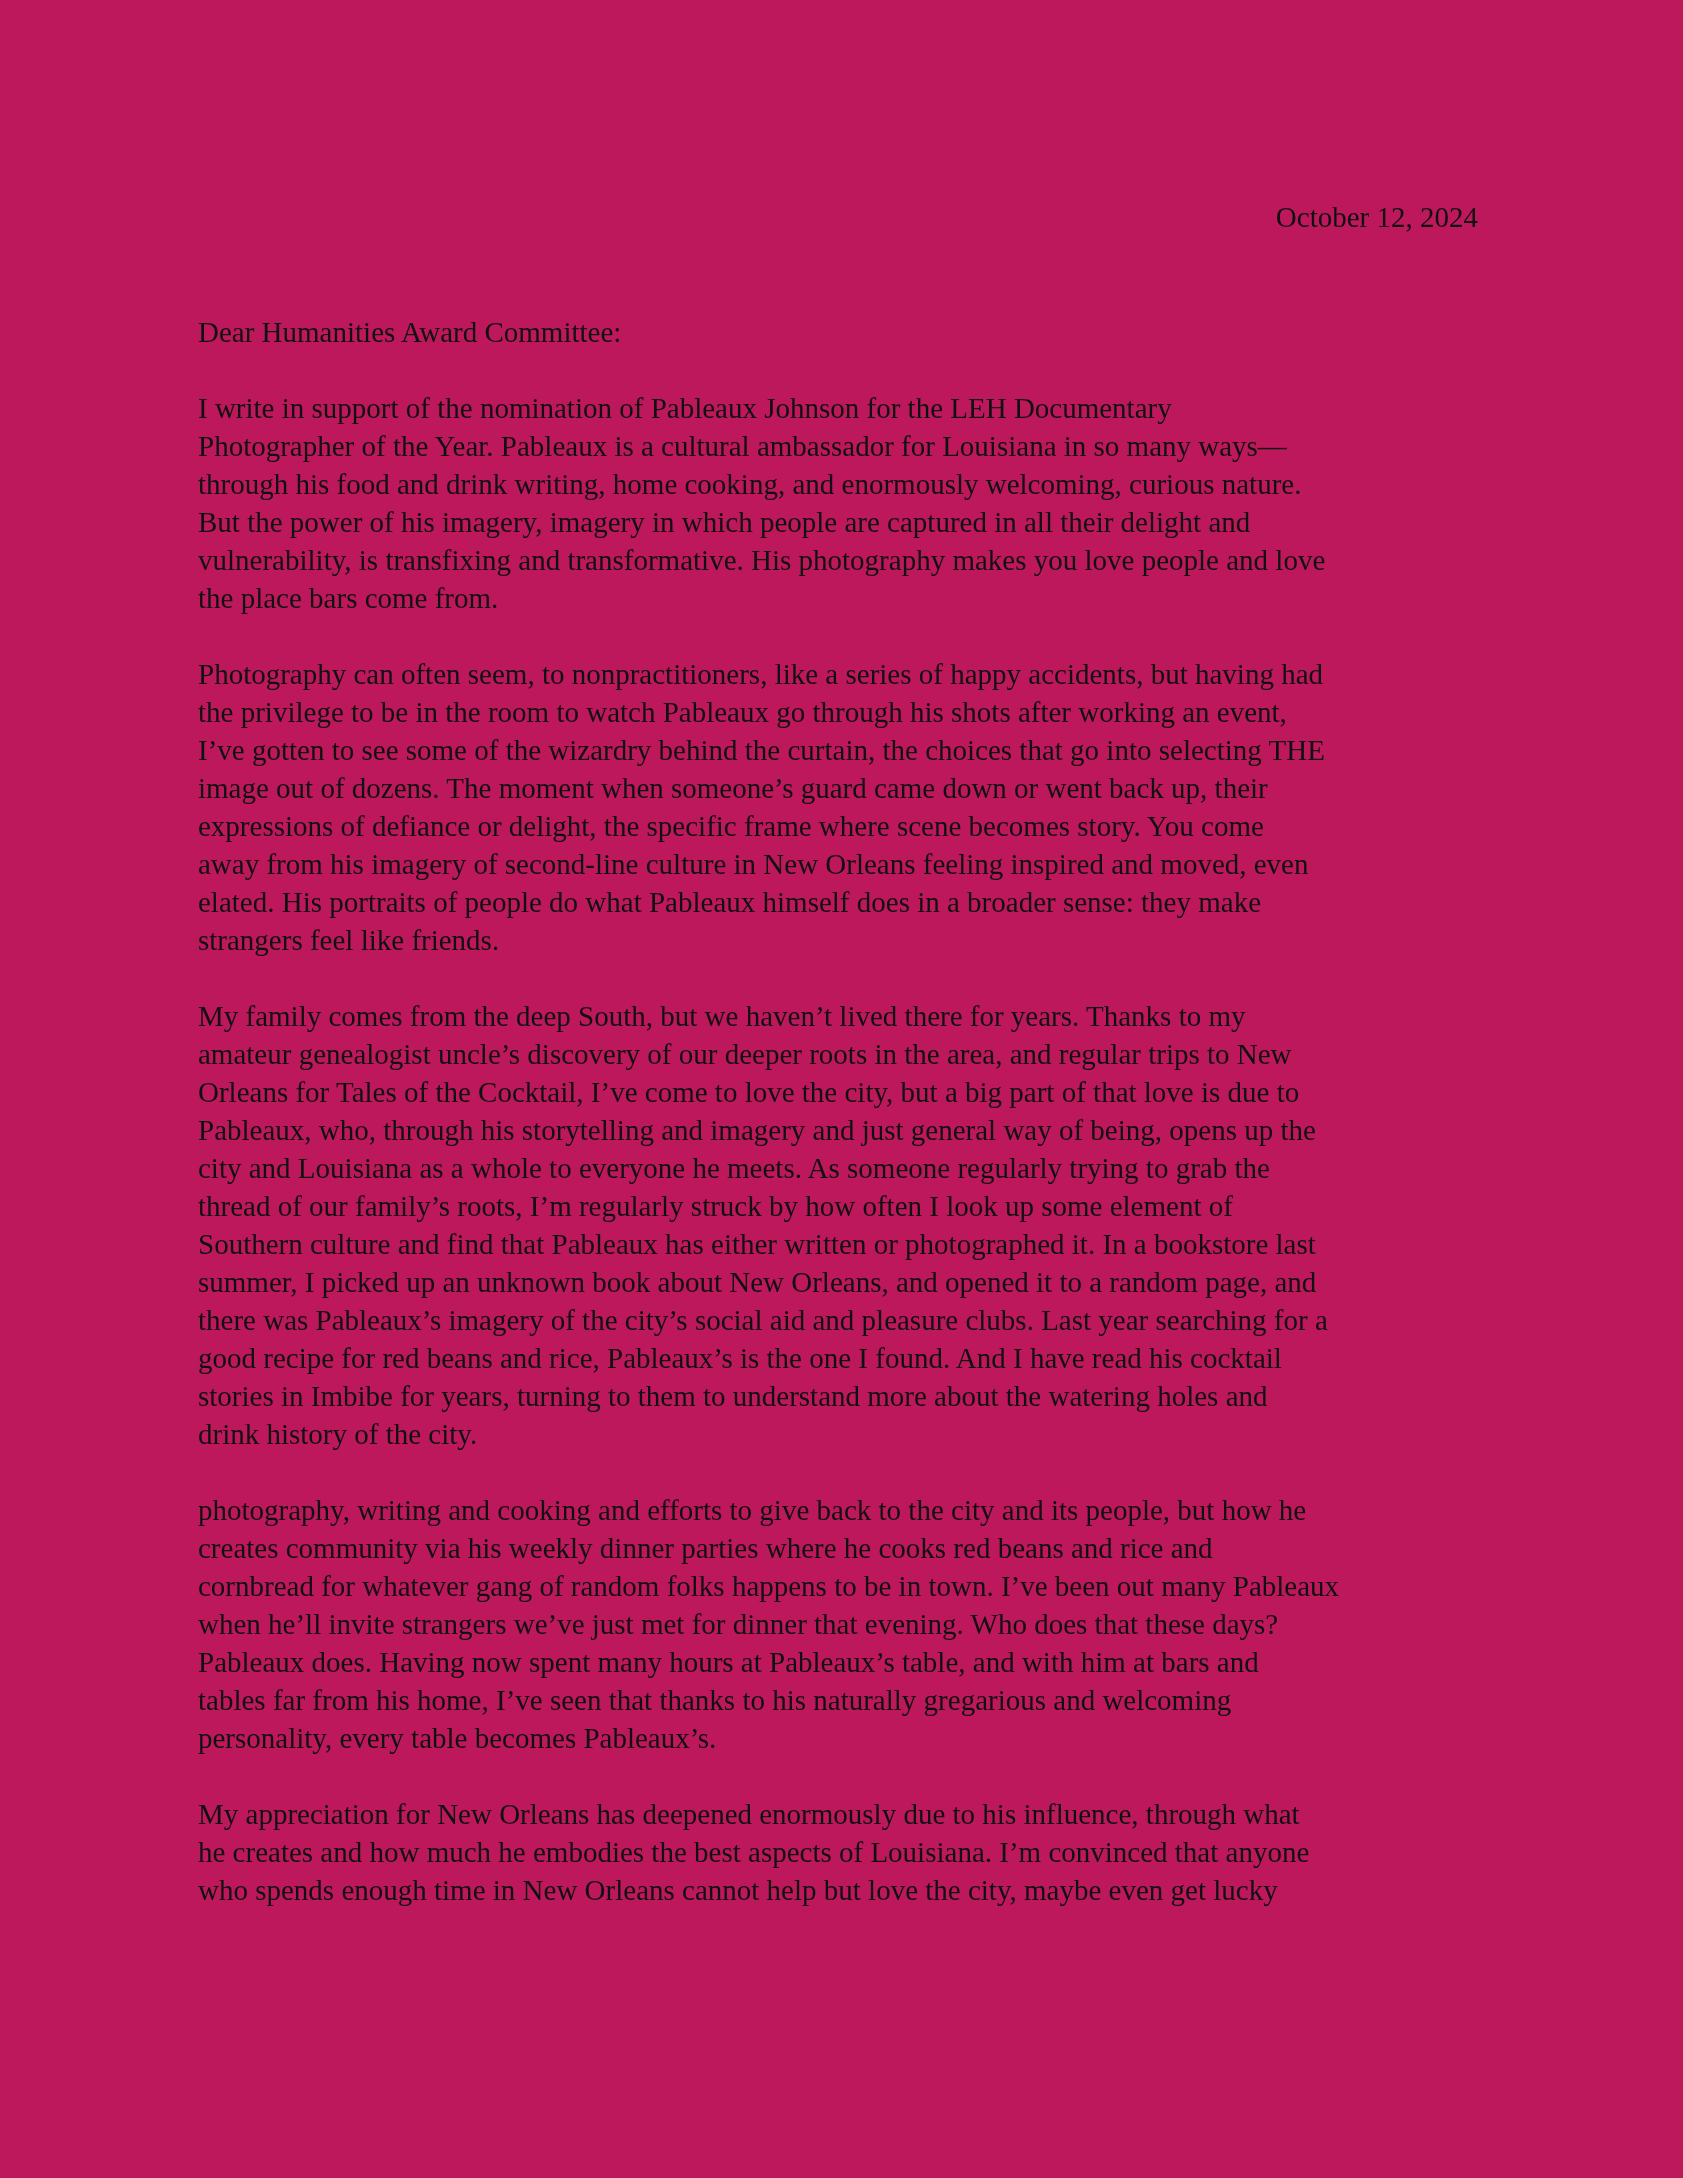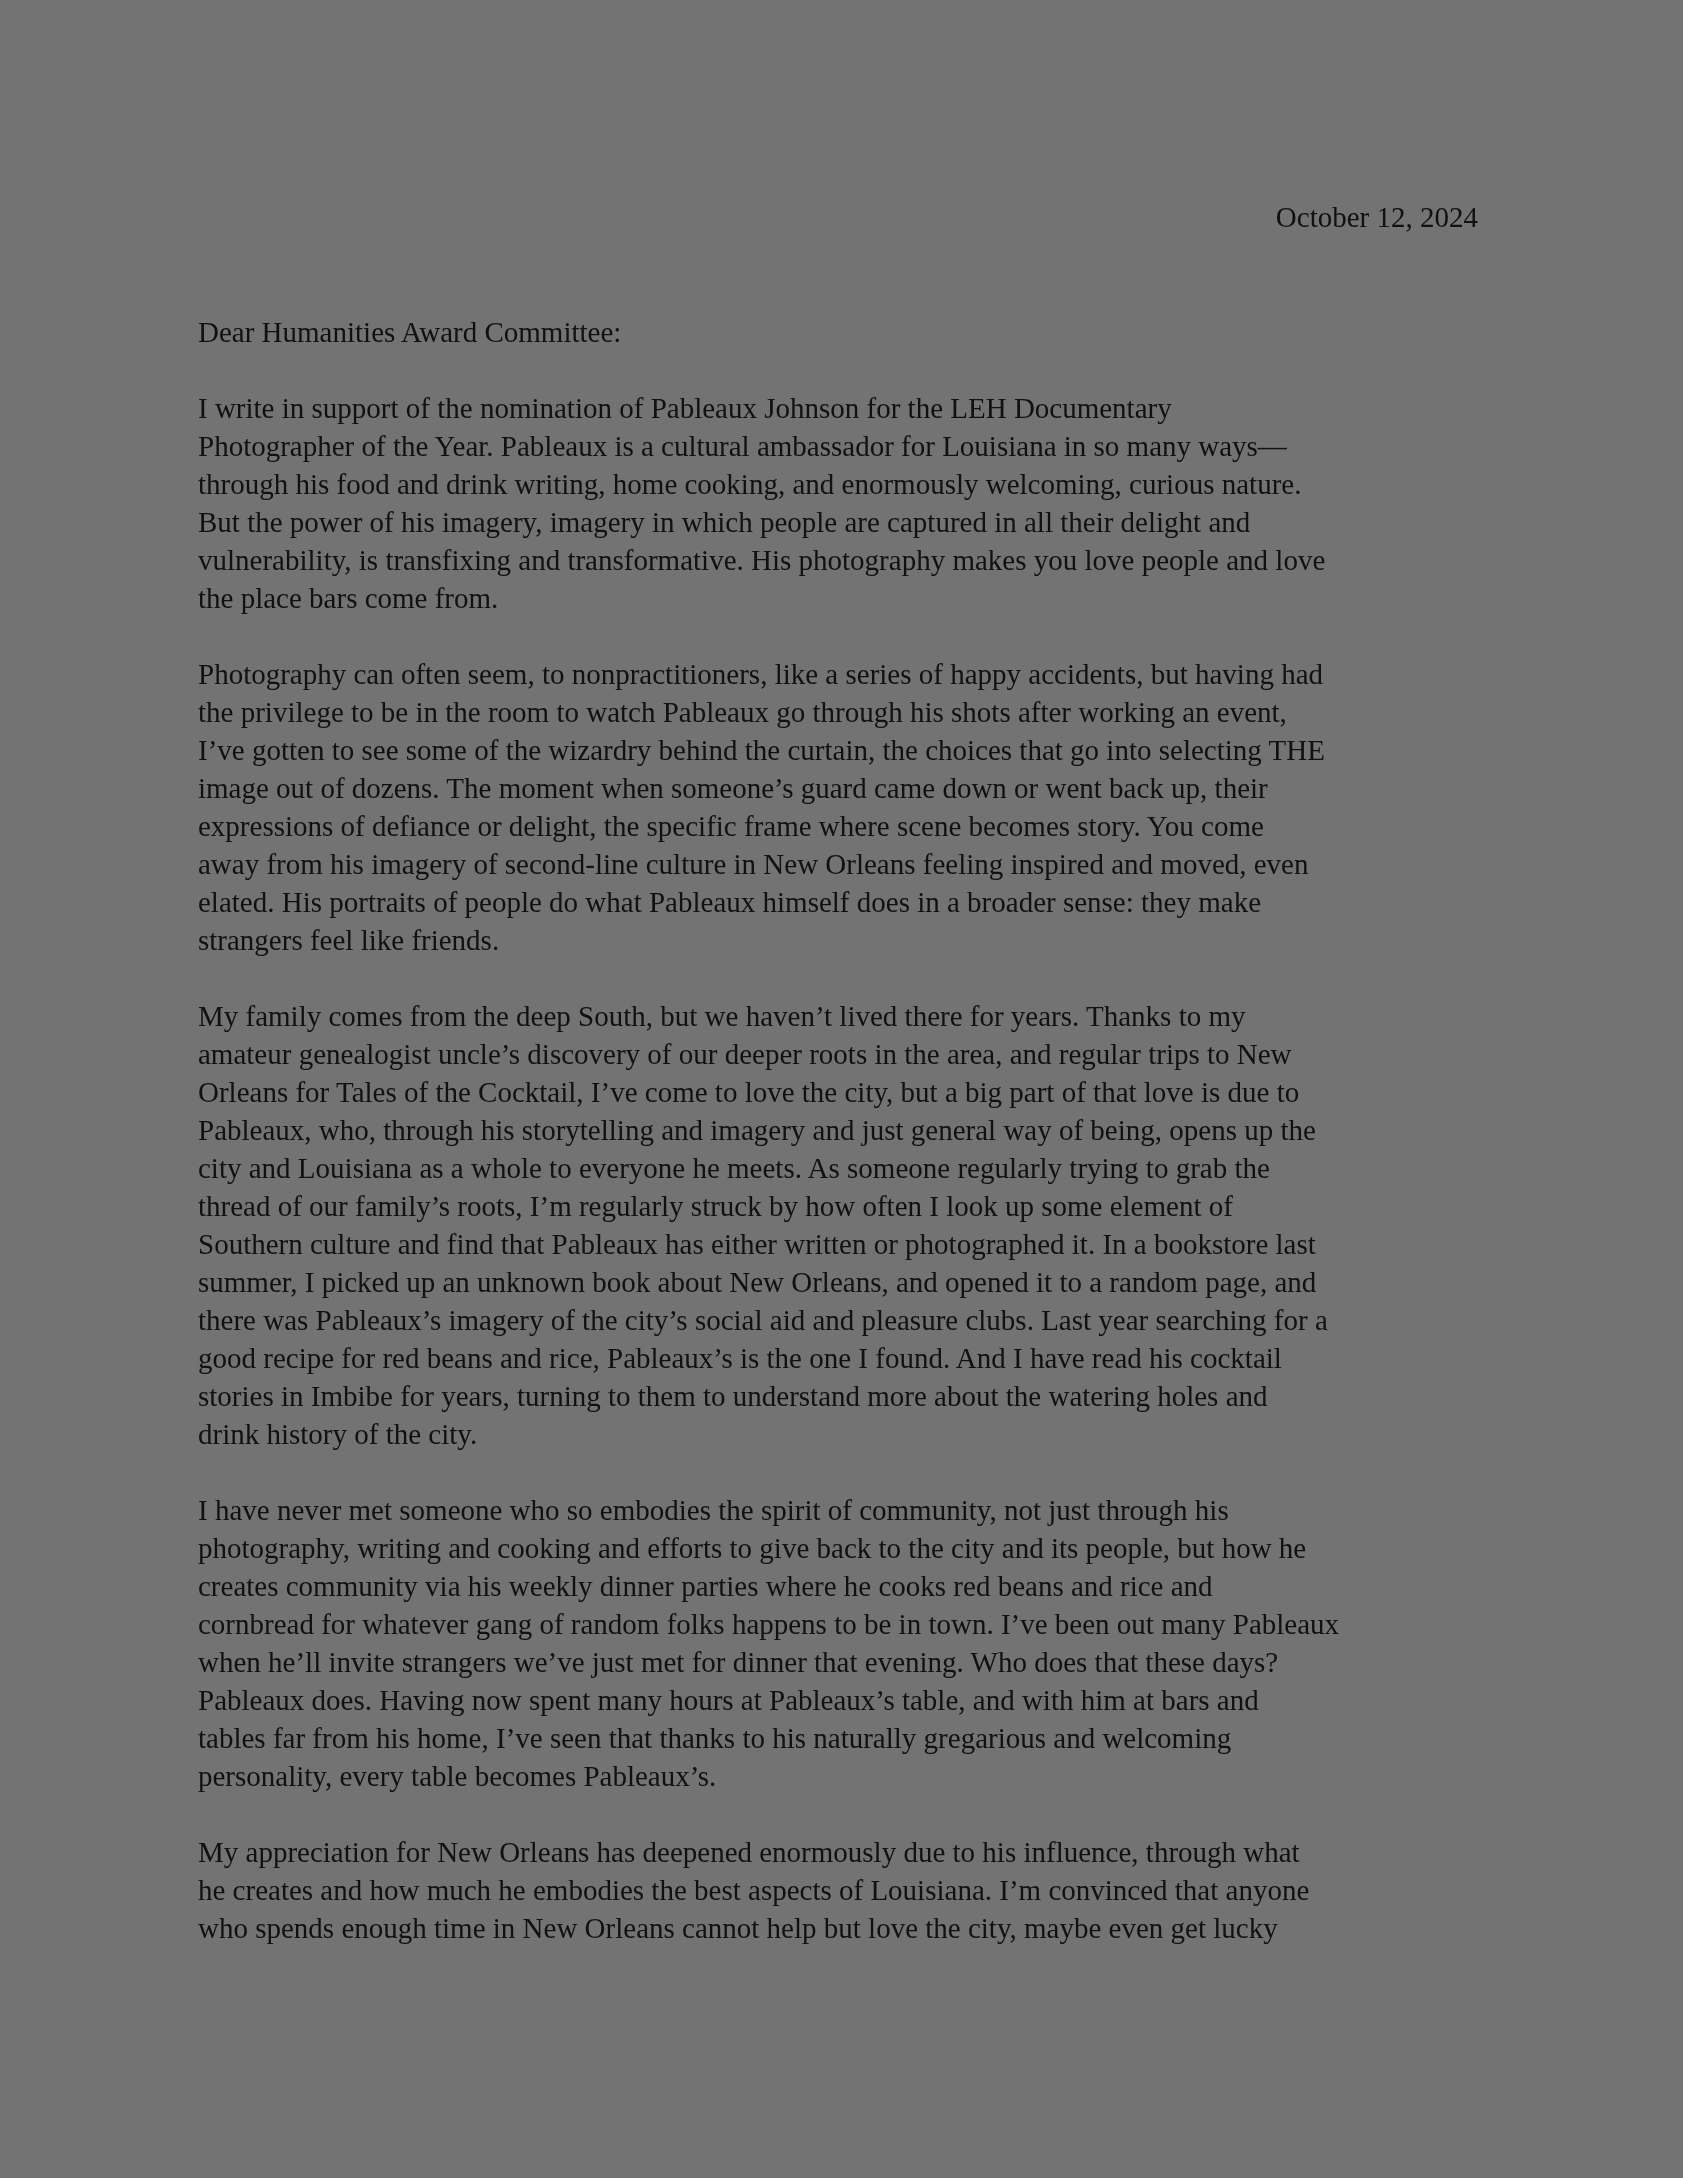--- a/index.html
+++ b/index.html
@@ -14,21 +14,21 @@
       overflow: hidden;
       font-family: "Liberation Serif", "DejaVu Serif", serif;
       color: #111111;
     }
     .page {
       position: absolute;
       left: 0;
       top: 0;
       width: 1683px;
       height: 2178px;
-      background: #737373;
+      background: #be185d;
     }
     .date {
       position: absolute;
       top: 198px;
       right: 205px;
       font-size: 29px;
       line-height: 38px;
       white-space: nowrap;
     }
     .body-text {
@@ -89,21 +89,20 @@
       <span class="line">thread of our family’s roots, I’m regularly struck by how often I look up some element of</span>
       <span class="line">Southern culture and find that Pableaux has either written or photographed it. In a bookstore last</span>
       <span class="line">summer, I picked up an unknown book about New Orleans, and opened it to a random page, and</span>
       <span class="line">there was Pableaux’s imagery of the city’s social aid and pleasure clubs. Last year searching for a</span>
       <span class="line">good recipe for red beans and rice, Pableaux’s is the one I found. And I have read his cocktail</span>
       <span class="line">stories in Imbibe for years, turning to them to understand more about the watering holes and</span>
       <span class="line">drink history of the city.</span>
     </p>
 
     <p class="para">
-      <span class="line">I have never met someone who so embodies the spirit of community, not just through his</span>
       <span class="line">photography, writing and cooking and efforts to give back to the city and its people, but how he</span>
       <span class="line">creates community via his weekly dinner parties where he cooks red beans and rice and</span>
       <span class="line">cornbread for whatever gang of random folks happens to be in town. I’ve been out many Pableaux</span>
       <span class="line">when he’ll invite strangers we’ve just met for dinner that evening. Who does that these days?</span>
       <span class="line">Pableaux does. Having now spent many hours at Pableaux’s table, and with him at bars and</span>
       <span class="line">tables far from his home, I’ve seen that thanks to his naturally gregarious and welcoming</span>
       <span class="line">personality, every table becomes Pableaux’s.</span>
     </p>
 
     <p class="para">

